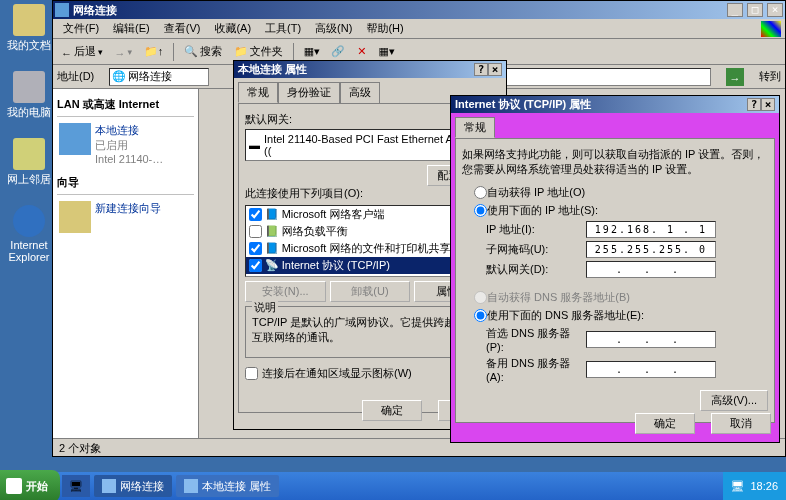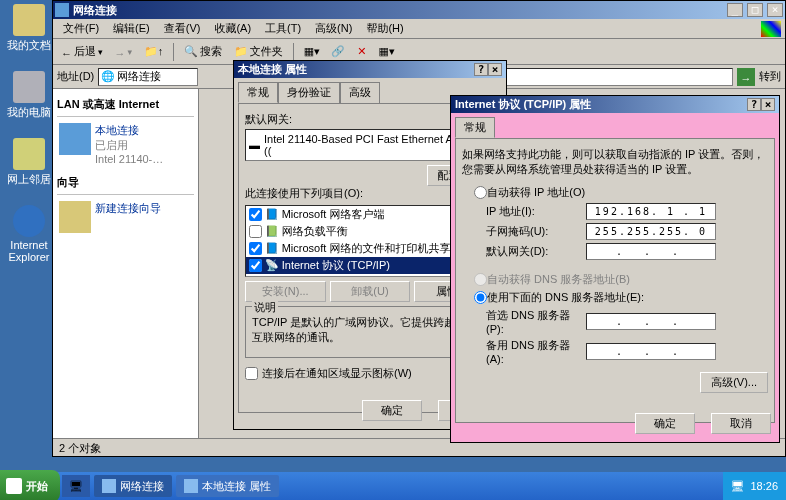--- a/index.html
+++ b/index.html
@@ -20,21 +20,21 @@
 .titlebar .icon { width: 14px; height: 14px; background: #5a9cd8; margin-right: 4px; }
 .titlebar .title { flex: 1; font-weight: bold; }
 .titlebar .btns span { display: inline-block; width: 16px; height: 14px; background: #d4d0c8; border: 1px solid #808080; text-align: center; line-height: 12px; margin-left: 1px; font-family: monospace; }
 .menubar { height: 20px; display: flex; align-items: center; padding: 0 4px; gap: 2px; border-bottom: 1px solid #808080; }
 .menubar span { padding: 4px 6px; }
 .menubar .winlogo { margin-left: auto; width: 20px; height: 16px; background: linear-gradient(45deg,#f00,#0f0,#00f,#ff0); }
 .toolbar { height: 26px; display: flex; align-items: center; padding: 0 4px; gap: 4px; border-bottom: 1px solid #808080; }
 .toolbar .btn { padding: 2px 4px; display: flex; align-items: center; gap: 2px; }
 .toolbar .btn .arr { font-size: 9px; }
 .toolbar .sep { width: 1px; height: 18px; background: #808080; margin: 0 2px; }
-.addressbar { height: 24px; display: flex; align-items: center; padding: 0 4px; gap: 4px; border-bottom: 1px solid #808080; }
+.addressbar { height: 24px; display: flex; align-items: center; padding: 0 4px; gap: 15px; border-bottom: 1px solid #808080; }
 .addressbar .addr-input { flex: 1; max-width: 100px; height: 18px; background: #fff; border: 1px inset #808080; display: flex; align-items: center; padding: 0 2px; gap: 2px; }
 .addressbar .goto-input { flex: 1; height: 18px; background: #fff; border: 1px inset #808080; margin-left: 280px; }
 .addressbar .go { width: 18px; height: 18px; background: #3c8a3c; color: #fff; text-align: center; line-height: 18px; }
 
 .content { display: flex; height: 350px; }
 .sidebar { width: 146px; background: #fff; border-right: 1px solid #808080; padding: 4px; }
 .sidebar-hdr { font-weight: bold; padding: 4px 0; border-bottom: 1px solid #c0c0c0; }
 .sidebar-item { display: flex; gap: 4px; padding: 6px 2px; }
 .sidebar-item .sico { width: 32px; height: 32px; background: #5a9cd8; flex-shrink: 0; }
 .sidebar-item .stxt div:first-child { color: #003399; }
@@ -57,21 +57,21 @@
 .btn-row { display: flex; gap: 4px; margin: 4px 0; }
 .btn-row button { flex: 1; padding: 2px; border: 1px outset #fff; color: #808080; background: #d4d0c8; }
 .btn-row button.en { color: #000; }
 .desc-box { border: 1px solid #808080; padding: 8px 6px 12px; margin-top: 2px; position: relative; }
 .desc-box .lbl { position: absolute; top: -7px; left: 6px; background: #d4d0c8; padding: 0 2px; }
 .chk-row { margin-top: 8px; display: flex; align-items: center; gap: 4px; }
 .dlg-btns { position: absolute; bottom: 8px; right: 8px; display: flex; gap: 16px; }
 .dlg-btns button { width: 60px; padding: 2px; border: 1px outset #fff; background: #d4d0c8; }
 
 
-.props2 { position: absolute; left: 450px; top: 95px; width: 330px; height: 348px; background: #f9a8d4; border: 1px solid #000; }
+.props2 { position: absolute; left: 450px; top: 95px; width: 330px; height: 348px; background: #d946ef; border: 1px solid #000; }
 .props2 .tabbody { height: 285px; }
 .radio-row { display: flex; align-items: center; gap: 0; margin: 3px 0 3px 12px; }
 .field-row { display: flex; align-items: center; margin: 3px 0 3px 24px; }
 .field-row .flbl { width: 100px; }
 .ip-input { width: 130px; height: 17px; background: #fff; border: 1px inset #808080; font-family: monospace; text-align: center; letter-spacing: 2px; font-size: 10px; line-height: 15px; }
 .ip-input.empty { letter-spacing: 8px; }
 .adv-btn { float: right; padding: 2px 10px; border: 1px outset #fff; margin-top: 4px; background: #d4d0c8; }
 
 
 .taskbar { position: absolute; bottom: 0; left: 0; right: 0; height: 28px; background: linear-gradient(to bottom, #3a81dd, #2464c8); display: flex; align-items: center; }
@@ -240,20 +240,24 @@
   </div>
   <div class="tabs">
     <div class="tab active">常规</div>
   </div>
   <div class="tabbody">
     <div style="margin-bottom:8px">如果网络支持此功能，则可以获取自动指派的 IP 设置。否则，您需要从网络系统管理员处获得适当的 IP 设置。</div>
     <div class="radio-row">
         <input type="radio" name="ip" style="">
         <span>自动获得 IP 地址(O)</span>
       </div>
+    <div class="radio-row">
+        <input type="radio" name="ip" checked="" style="">
+        <span>使用下面的 IP 地址(S):</span>
+      </div>
     <div class="field-row">
         <span class="flbl">IP 地址(I):</span>
         <div class="ip-input">192.168. 1 . 1</div>
       </div>
     <div class="field-row">
         <span class="flbl">子网掩码(U):</span>
         <div class="ip-input">255.255.255. 0</div>
       </div>
     <div class="field-row">
         <span class="flbl">默认网关(D):</span>

